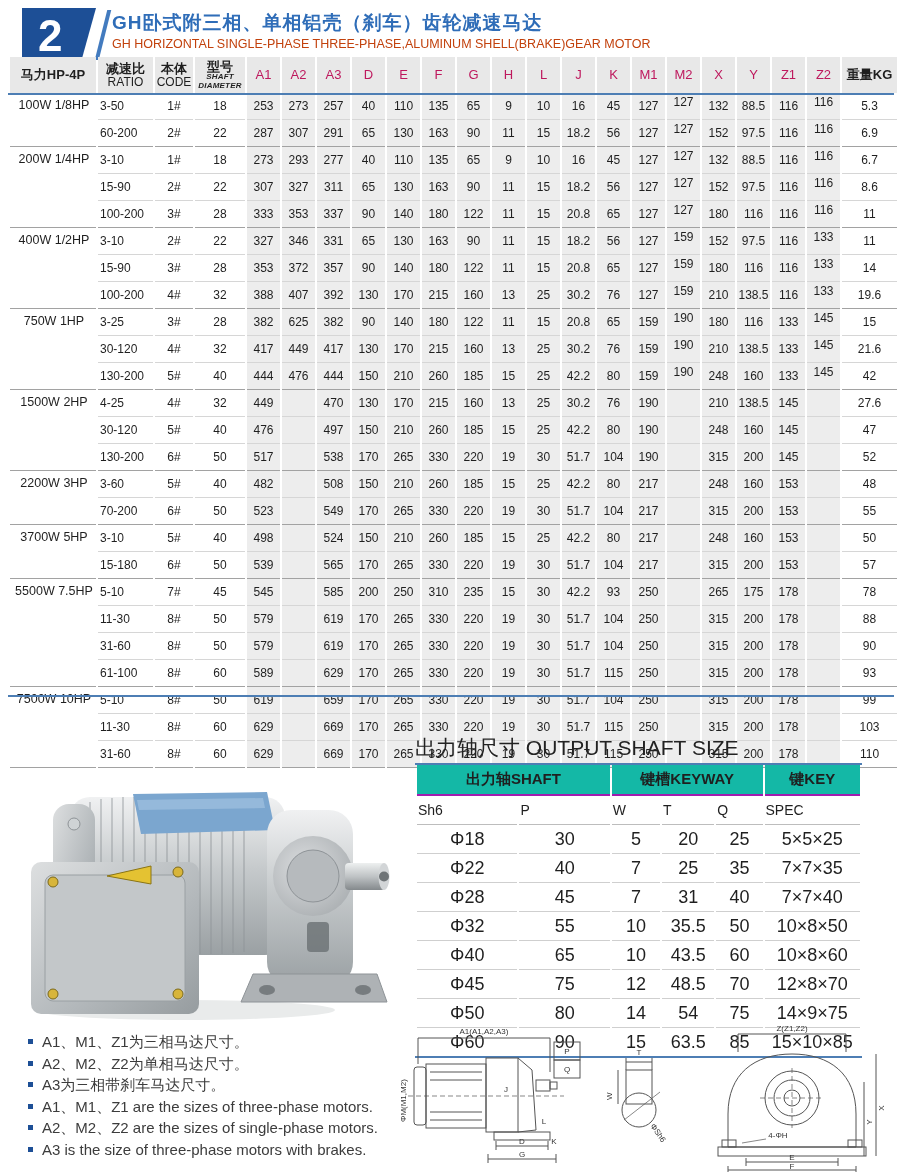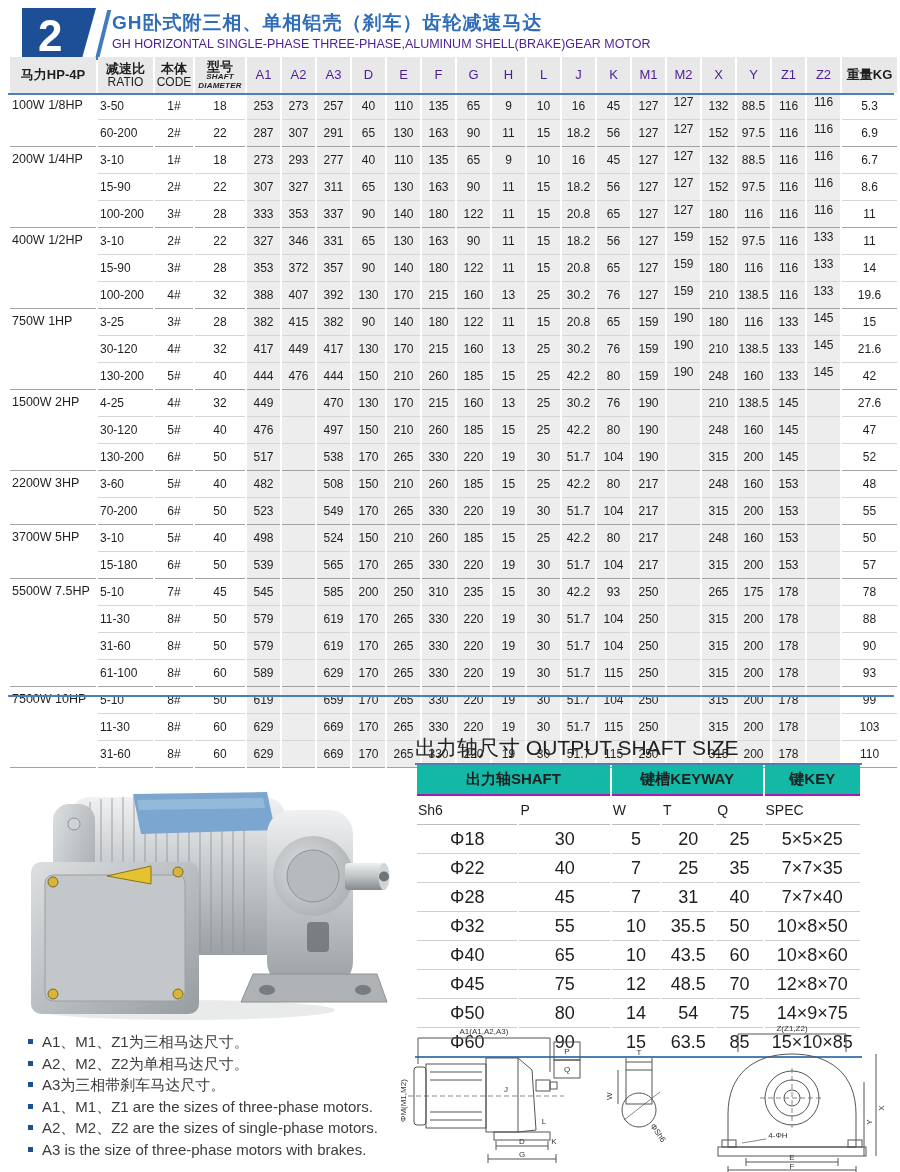--- a/index.html
+++ b/index.html
@@ -7,34 +7,34 @@
        font-family:"Liberation Sans","DejaVu Sans",sans-serif;color:#1f1f1f;}
   .page{position:absolute;inset:0;}
 
   
   .badge{position:absolute;left:22px;top:8px;width:74px;height:54px;background:#1d4f96;
          clip-path:polygon(0 0,100% 0,calc(100% - 15px) 100%,0 100%);}
   .badge span{position:absolute;left:16px;top:1px;font-size:44px;color:#fff;font-weight:bold;line-height:54px;}
   .badge-slash{position:absolute;left:101px;top:10px;width:4px;height:50px;background:#2f6db8;
          transform:skewX(-14deg);opacity:.9;}
   .title-zh{position:absolute;left:112px;top:10px;font-size:19px;font-weight:bold;color:#2f6db8;letter-spacing:1px;}
-  .title-en{position:absolute;left:112px;top:37px;font-size:12.5px;color:#4c1d95;}
+  .title-en{position:absolute;left:112px;top:37px;font-size:12.5px;color:#c2410c;}
 
   
   table.spec{position:absolute;left:8px;top:57px;width:886px;border-collapse:separate;
              border-spacing:2px 0;table-layout:fixed;font-size:12px;}
   table.spec thead th{background:#e8e8e8;height:36px;vertical-align:middle;text-align:center;
              font-weight:bold;font-size:13px;padding:0;line-height:1.05;}
   table.spec thead th .en{font-weight:normal;font-size:12px;}
   table.spec thead th .sm{font-size:8px;font-weight:bold;letter-spacing:.2px;font-style:italic;}
-  table.spec thead th.dim-h{font-weight:normal;color:#4c1d95;}
+  table.spec thead th.dim-h{font-weight:normal;color:#be185d;}
   table.spec td{height:24px;text-align:center;padding:0;border-bottom:1px solid #d6d6d6;white-space:nowrap;}
   table.spec td.dim{background:#ededed;}
   table.spec td.c12,table.spec td.c16{vertical-align:top;padding-top:2px;}
-  table.spec td.power{background:#fff;text-align:left;vertical-align:top;padding:5px 0 0 2px;
+  table.spec td.power{background:#fff;text-align:center;vertical-align:top;padding:5px 0 0 2px;
              font-size:12.5px;border-bottom:1px solid #a2a2a2;margin-left:28px;}
   table.spec td.ratio{text-align:left;padding-left:2px;}
   table.spec tr.group-end td{border-bottom:1px solid #a2a2a2;}
   .rule{position:absolute;left:8px;width:886px;height:2px;background:#4d7eb4;}
   #rule-hdr{top:93px;} #rule-bot{top:695px;}
 
   
   .os-title{position:absolute;left:415px;top:734px;font-size:21px;color:#222;}
   table.os{position:absolute;left:415px;top:763px;width:447px;border-collapse:separate;border-spacing:2px 0;
            table-layout:fixed;border-top:2px solid #4d7eb4;border-bottom:2px solid #4d7eb4;}
@@ -298,21 +298,21 @@
           <td class="dim c15">116</td>
           <td class="dim c16">133</td>
           <td class="weight">19.6</td>
         </tr>
         <tr>
           <td class="power" rowspan="3">750W 1HP</td>
           <td class="ratio">3-25</td>
           <td class="code">3#</td>
           <td class="shaft">28</td>
           <td class="dim c0">382</td>
-          <td class="dim c1">415</td>
+          <td class="dim c1">625</td>
           <td class="dim c2">382</td>
           <td class="dim c3">90</td>
           <td class="dim c4">140</td>
           <td class="dim c5">180</td>
           <td class="dim c6">122</td>
           <td class="dim c7">11</td>
           <td class="dim c8">15</td>
           <td class="dim c9">20.8</td>
           <td class="dim c10">65</td>
           <td class="dim c11">159</td>

